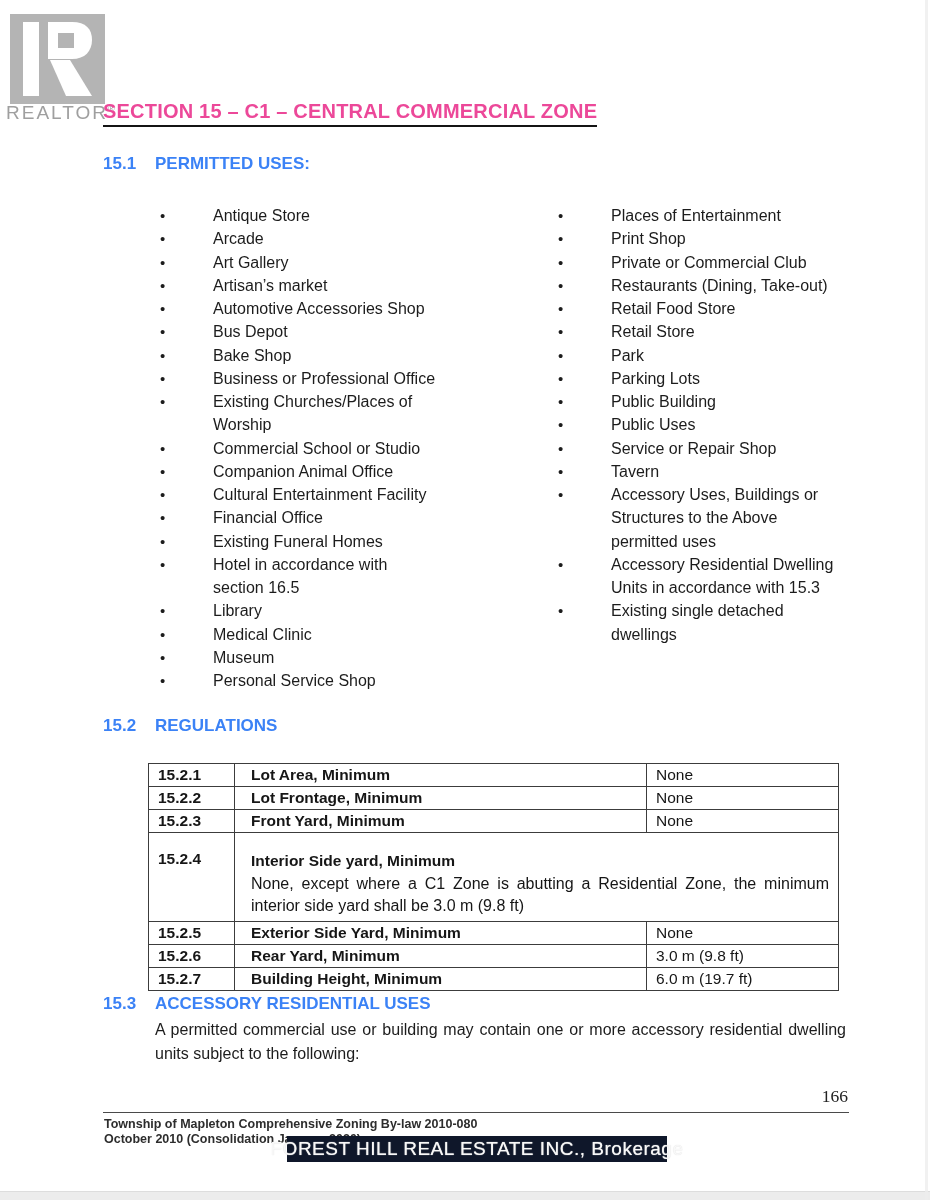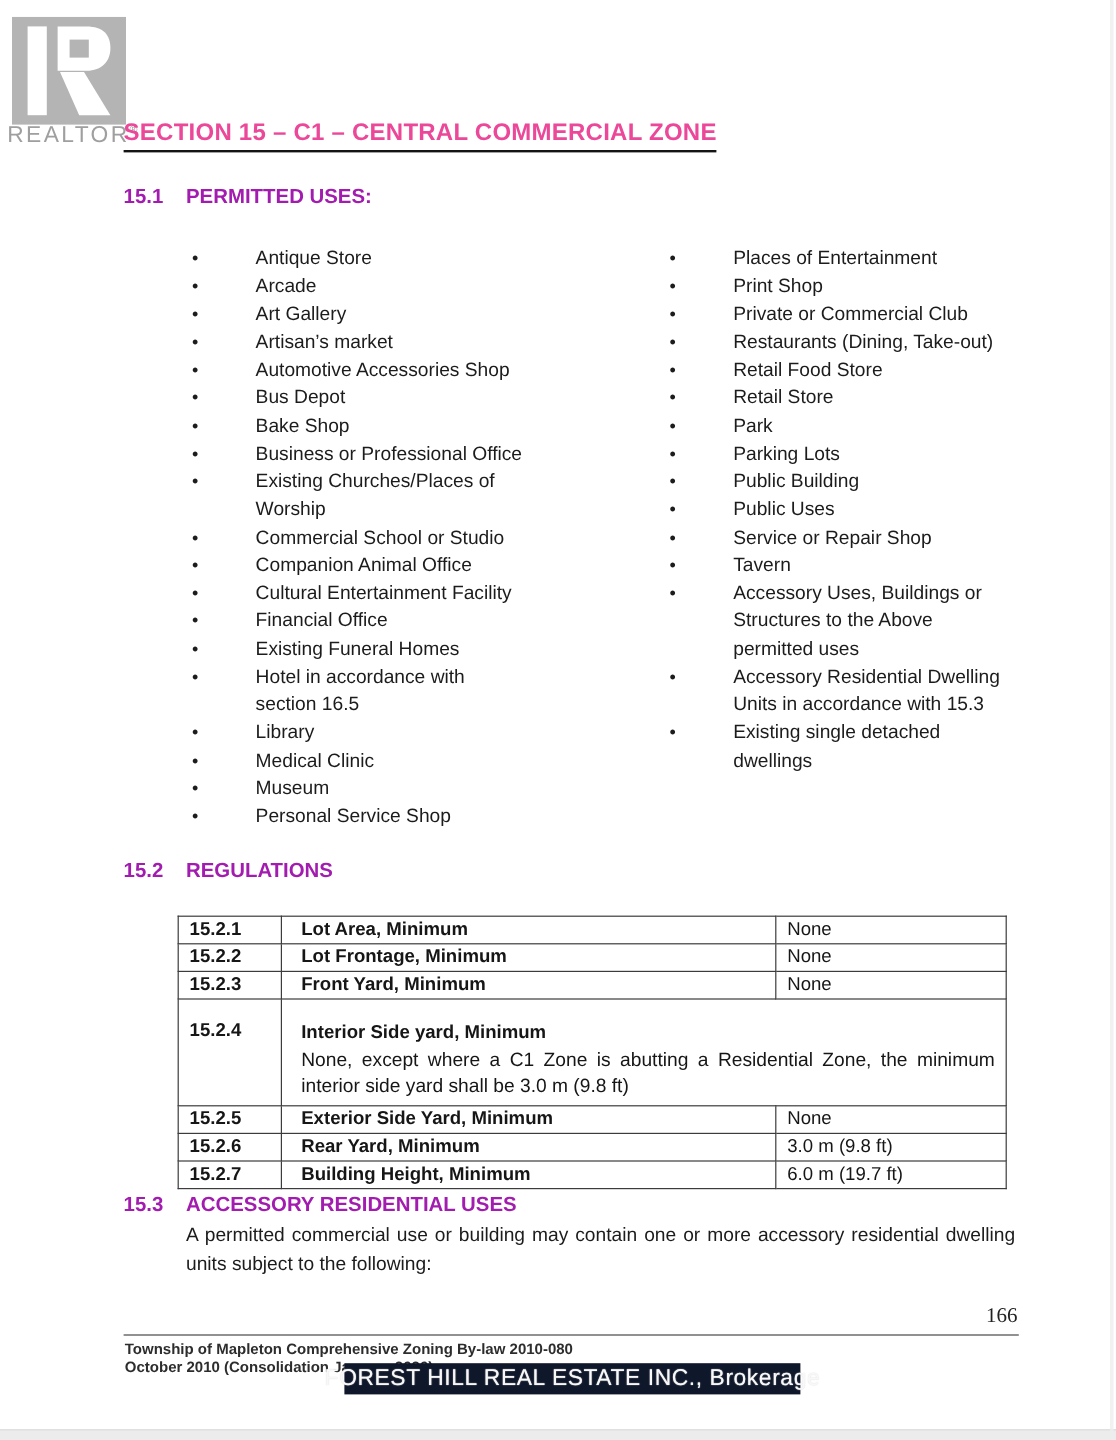--- a/index.html
+++ b/index.html
@@ -8,21 +8,21 @@
   .abs{position:absolute;}
 
   
   .logo-box{left:10px;top:14px;width:95px;height:90px;}
   .logo-text{left:6px;top:102px;font-size:19px;letter-spacing:2px;color:#9f9f9f;white-space:nowrap;}
   .logo-text sup{font-size:9px;letter-spacing:0;}
 
   
   .doc-title{left:103px;top:100px;font-size:20px;font-weight:bold;color:#ec4899;
              border-bottom:2px solid #141414;padding-bottom:2px;white-space:nowrap;letter-spacing:.2px;}
-  .sec-head{font-size:17px;font-weight:bold;color:#a21caf;display:flex;white-space:nowrap;}
+  .sec-head{font-size:17px;font-weight:bold;color:#3b82f6;display:flex;white-space:nowrap;}
   .sec-head .sec-num{width:52px;flex:none;}
   .head-151{left:103px;top:154px;}
   .head-152{left:103px;top:716px;}
   .head-153{left:103px;top:994px;}
 
   
   .uses-col{top:204px;font-size:16px;line-height:23.25px;}
   .uses-left{left:160px;width:300px;}
   .uses-right{left:558px;width:310px;}
   .use-item{display:grid;grid-template-columns:53px 1fr;}

